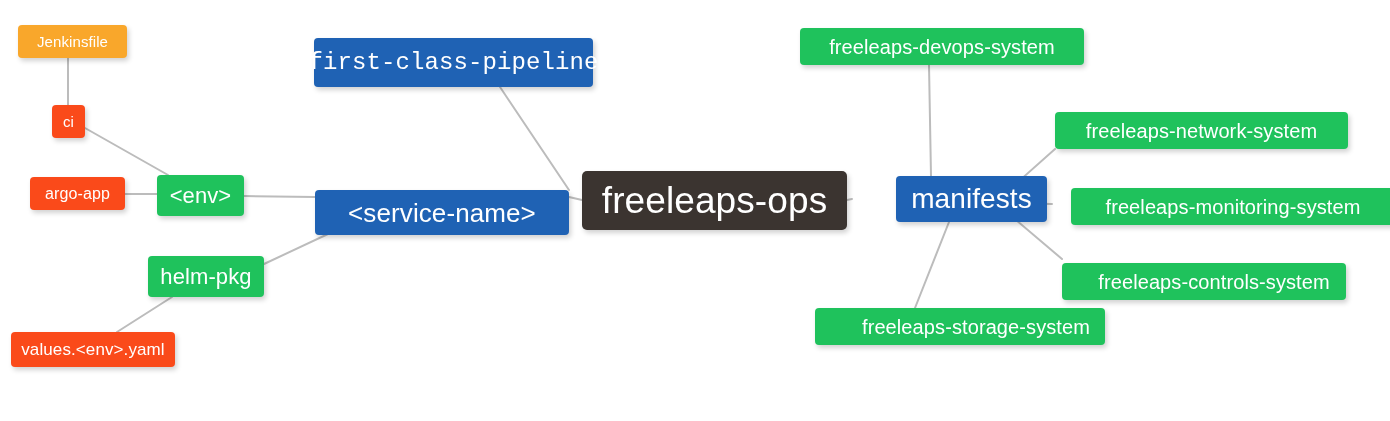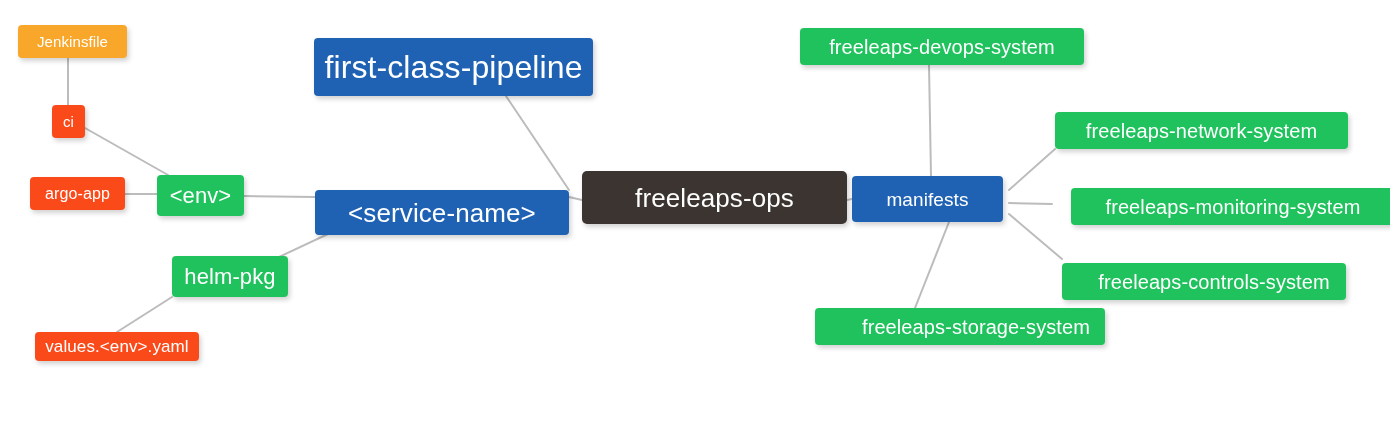--- a/index.html
+++ b/index.html
@@ -76,36 +76,36 @@
       </div>
       <div class="node red" style="left: 52px; top: 105px; width: 33px; height: 33px; font-size: 15px;">
         <span>ci</span>
       </div>
       <div class="node red" style="left: 30px; top: 177px; width: 95px; height: 33px; font-size: 16px;">
         <span>argo-app</span>
       </div>
       <div class="node green" style="left: 157px; top: 175px; width: 87px; height: 41px; font-size: 22px;">
         <span>&lt;env&gt;</span>
       </div>
-      <div class="node green" style="left: 148px; top: 256px; width: 116px; height: 41px; font-size: 22px; margin-left: 24px;">
+      <div class="node green" style="left: 148px; top: 256px; width: 116px; height: 41px; font-size: 22px;">
         <span>helm-pkg</span>
       </div>
-      <div class="node red" style="left: 11px; top: 332px; width: 164px; height: 29px; font-size: 17px; margin-left: 24px;">
+      <div class="node red" style="left: 11px; top: 332px; width: 164px; height: 35px; font-size: 17px;">
         <span>values.&lt;env&gt;.yaml</span>
       </div>
-      <div class="node blue" style="left: 314px; top: 38px; width: 279px; height: 58px; font-size: 32px;">
+      <div class="node blue" style="left: 314px; top: 38px; width: 279px; height: 49px; font-size: 24px; font-family: Liberation Mono, monospace;">
         <span>first-class-pipeline</span>
       </div>
       <div class="node blue" style="left: 315px; top: 190px; width: 254px; height: 45px; font-size: 26px;">
         <span>&lt;service-name&gt;</span>
       </div>
-      <div class="node root" style="left: 582px; top: 171px; width: 265px; height: 53px; font-size: 26px;">
+      <div class="node root" style="left: 582px; top: 171px; width: 265px; height: 59px; font-size: 37px;">
         <span>freeleaps-ops</span>
       </div>
-      <div class="node blue" style="left: 852px; top: 176px; width: 151px; height: 46px; font-size: 19px;">
+      <div class="node blue" style="left: 896px; top: 176px; width: 151px; height: 46px; font-size: 28px;">
         <span>manifests</span>
       </div>
       <div class="node green" style="left: 800px; top: 28px; width: 284px; height: 37px; font-size: 20px; text-align: center;">
         <span>freeleaps-devops-system</span>
       </div>
       <div class="node green" style="left: 1055px; top: 112px; width: 293px; height: 37px; font-size: 20px;">
         <span>freeleaps-network-system</span>
       </div>
       <div class="node green" style="left: 1052px; top: 188px; width: 324px; height: 37px; font-size: 20px; margin-left: 19px;">
         <span>freeleaps-monitoring-system</span>

